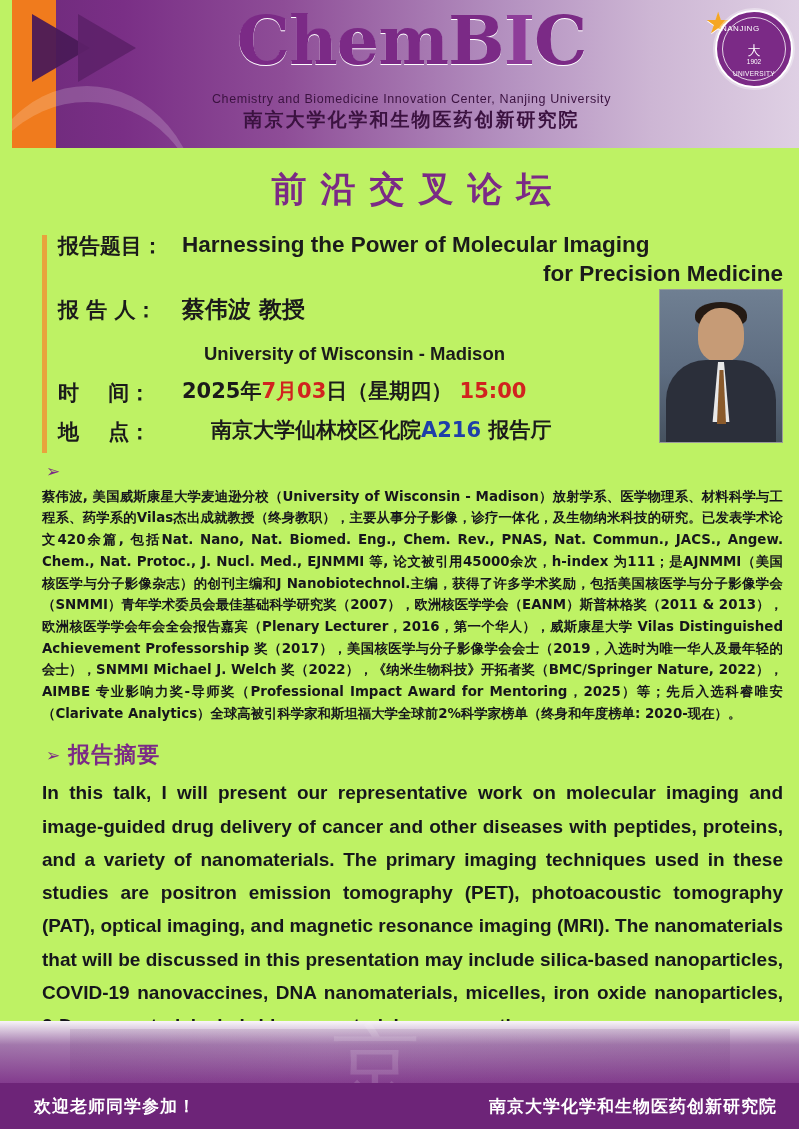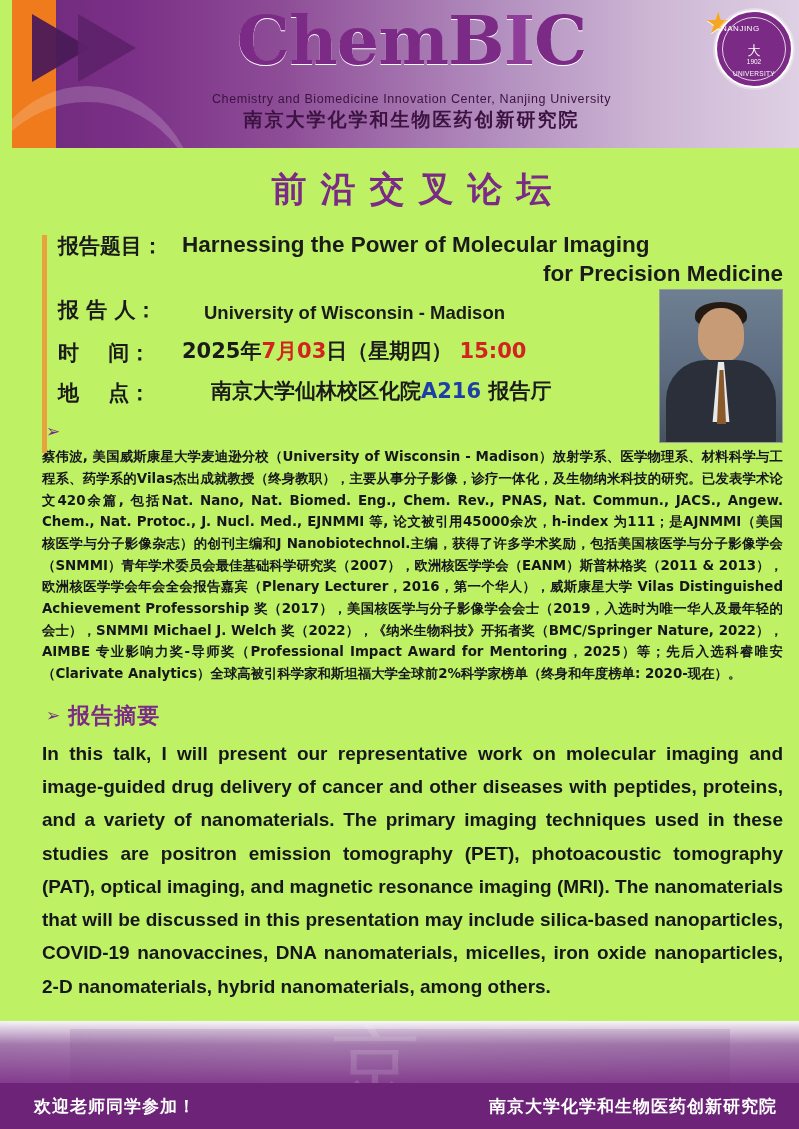--- a/index.html
+++ b/index.html
@@ -188,21 +188,21 @@
     line-height: 1.28;
   }
   .t-en { font-family: "Liberation Sans", sans-serif; font-size: 22.5px; }
   .t-cn { font-family: "DejaVu Sans", sans-serif; }
   .affil {
     font-family: "Liberation Sans", sans-serif;
     font-size: 18.5px;
     font-weight: bold;
     color: #1b1b1b;
     padding-left: 22px;
-    margin-top: 6px;
+    margin-top: 18px;
   }
   .accent-red { color: #d1231f; }
   .accent-blue { color: #1f3fa8; }
   .speaker-photo {
     position: absolute;
     right: 28px;
     top: 58px;
     width: 122px;
     height: 152px;
     border: 1px solid #9a9a9a;
@@ -376,20 +376,21 @@
       <div class="info-label t-cn">报告题目：</div>
       <div class="info-value">
         <div class="t-en">Harnessing the Power of Molecular Imaging</div>
         <div class="t-en" style="padding-left:22px;text-align:right;">for Precision Medicine</div>
       </div>
     </div>
 
     <div class="info-row" style="margin-top:6px;">
       <div class="info-label t-cn">报 告 人：</div>
       <div class="info-value">
+        <div class="t-cn" style="font-size:23px;">蔡伟波 教授</div>
         <div class="affil">University of Wisconsin - Madison</div>
       </div>
     </div>
 
     <div class="info-row" style="margin-top:12px;">
       <div class="info-label t-cn">时    间：</div>
       <div class="info-value t-cn">
         <span>2025年</span><span class="accent-red">7月03</span><span>日（星期四）</span> <span class="accent-red">15:00</span>
       </div>
     </div>

